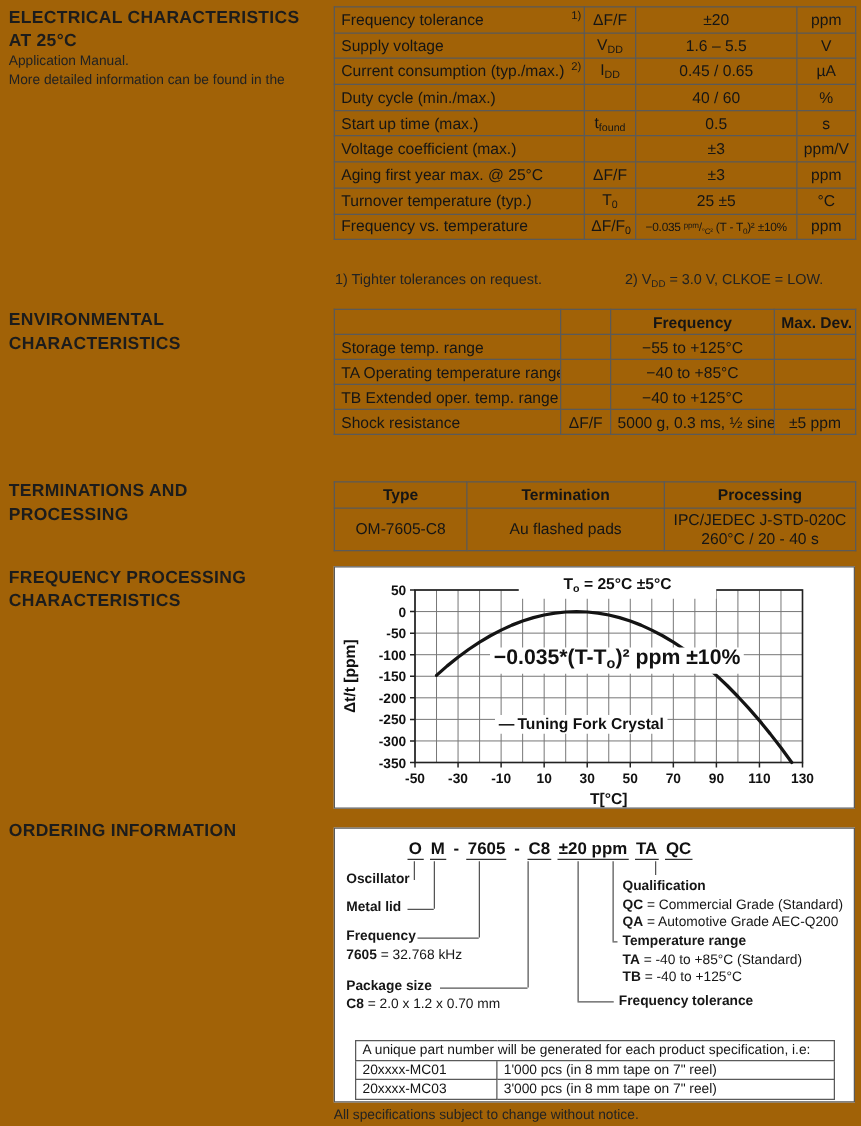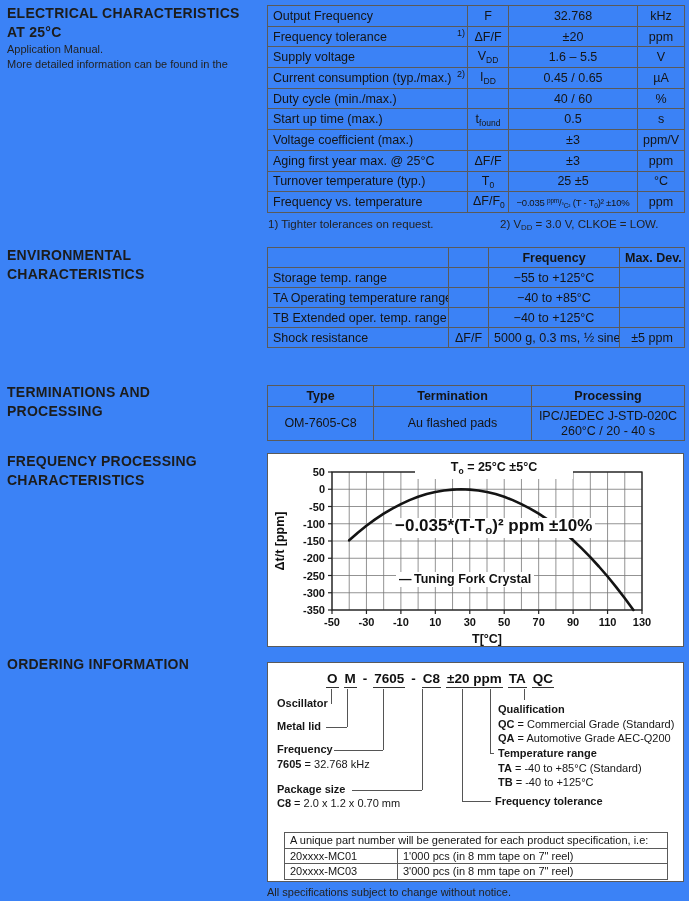--- a/index.html
+++ b/index.html
@@ -1,18 +1,18 @@
 <!DOCTYPE html>
 <html><head>
 <meta charset="utf-8">
 <style>
   * { margin:0; padding:0; box-sizing:border-box; }
   html,body { background:#fff; }
   body { font-family:"Liberation Sans", sans-serif; color:#1a1a1a; }
-  .page { position:relative; width:689px; height:901px; background:#3b82f6; overflow:hidden; }
+  .page { position:relative; width:689px; height:901px; background:#a16207; overflow:hidden; }
   .abs { position:absolute; }
 
   
   .sec-head { font-size:14px; font-weight:bold; letter-spacing:.25px; line-height:19px; color:#1c1c1c; }
   .note { font-size:11px; line-height:14.5px; color:#222; }
 
   
   table { border-collapse:collapse; table-layout:fixed; }
   td, th { border:1px solid #5a5a5a; font-size:12.5px; font-weight:normal; padding:0 5px;
            overflow:hidden; white-space:nowrap; color:#151515; }
@@ -89,26 +89,20 @@
   </div>
 
   <table id="elec-table" class="abs" style="left:267px; top:5px; width:417px;">
     <colgroup>
         <col style="width:200px">
         <col style="width:41px">
         <col style="width:129px">
         <col style="width:47px">
       </colgroup>
     <tbody id="elec-body">
-        <tr>
-     <td class="l param">Output Frequency<span class="fnref"></span></td>
-     <td class="c">F</td>
-     <td class="c">32.768</td>
-     <td class="c">kHz</td>
-   </tr>
         <tr>
      <td class="l param">Frequency tolerance<span class="fnref">1)</span></td>
      <td class="c">ΔF/F</td>
      <td class="c">±20</td>
      <td class="c">ppm</td>
    </tr>
         <tr>
      <td class="l param">Supply voltage<span class="fnref"></span></td>
      <td class="c">V<sub>DD</sub></td>
      <td class="c">1.6 – 5.5</td>

